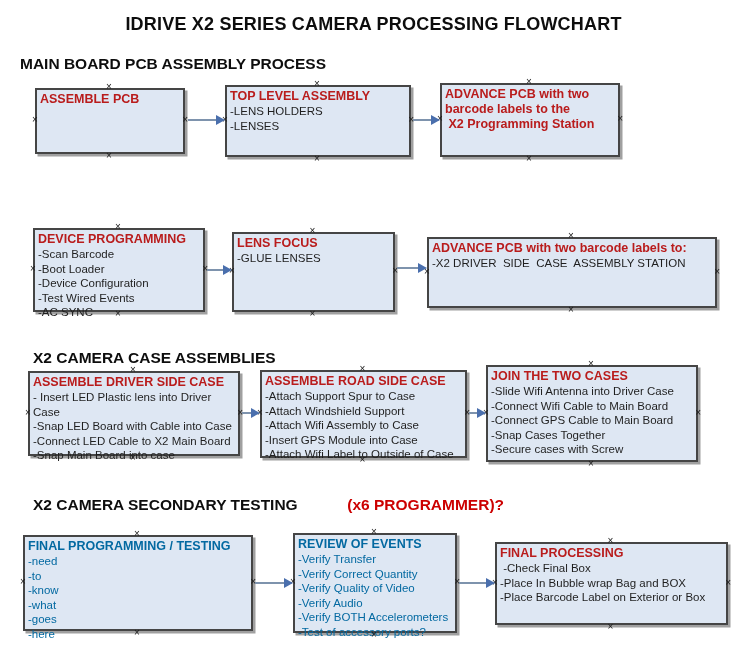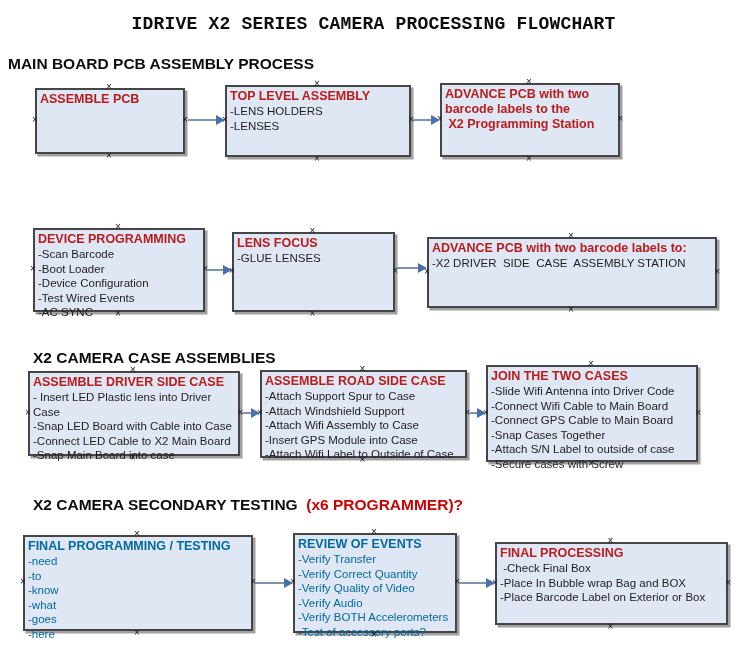--- a/index.html
+++ b/index.html
@@ -1,28 +1,28 @@
 <!DOCTYPE html>
 <html><head>
 <meta charset="utf-8">
 <style>
   html,body { margin:0; padding:0; }
   body { font-family:"Liberation Sans","DejaVu Sans",sans-serif; background:#ffffff; }
   #canvas { position:relative; width:747px; height:662px; background:#ffffff; overflow:hidden; }
 
   .chart-title { position:absolute; top:14px; left:0; width:747px; text-align:center;
-                 font-size:18px; font-weight:bold; color:#0d0d0d; letter-spacing:0.2px;font-family:Liberation Mono, monospace; }
+                 font-size:18px; font-weight:bold; color:#0d0d0d; letter-spacing:0.2px; }
 
   .section-heading { position:absolute; font-size:15.5px; font-weight:bold; color:#0d0d0d;
                      white-space:pre; }
-  #h1 { left:8px; top:55px; }
+  #h1 { left:20px; top:55px; }
   #h2 { left:20px; top:196px; }
   #h3 { left:33px; top:349px; }
   #h4 { left:33px; top:496px; }
-  .heading-red { color:#cc0000; }
+  .heading-red { color:#cc0000;margin-left:41px; }
 
   .box { position:absolute; background:#dee7f3; border:2px solid #454545;
          box-shadow:2.5px 2.5px 0 #a0a0a0; box-sizing:border-box; overflow:visible; }
   .box-title { font-size:12.5px; font-weight:bold; color:#b91c1c; line-height:15px;
                padding:2px 2px 0 3px; white-space:pre-wrap; }
   .box-items { padding:0 2px 0 3px; }
   .box-items .item { font-size:11.5px; color:#1f1f1f; line-height:14.5px; white-space:pre-wrap; }
   .box.red .box-title, .box.red .box-items .item { color:#0369a1; }
 
   
@@ -159,25 +159,24 @@
         <div class="item">-Attach Wifi Label to Outside of Case</div>
       </div>
     <span class="cp cp-t">×</span>
       <span class="cp cp-b">×</span>
       <span class="cp cp-l">×</span>
       <span class="cp cp-r">×</span>
   </div>
   <div class="box" id="s3b3">
     <div class="box-title">JOIN THE TWO CASES</div>
     <div class="box-items">
-        <div class="item">-Slide Wifi Antenna into Driver Code</div>
+        <div class="item">-Slide Wifi Antenna into Driver Case</div>
         <div class="item">-Connect Wifi Cable to Main Board</div>
         <div class="item">-Connect GPS Cable to Main Board</div>
         <div class="item">-Snap Cases Together</div>
-        <div class="item">-Attach S/N Label to outside of case</div>
         <div class="item">-Secure cases with Screw</div>
       </div>
     <span class="cp cp-t">×</span>
       <span class="cp cp-b">×</span>
       <span class="cp cp-l">×</span>
       <span class="cp cp-r">×</span>
   </div>
 
   <div class="box red" id="s4b1">
     <div class="box-title">FINAL PROGRAMMING / TESTING</div>

